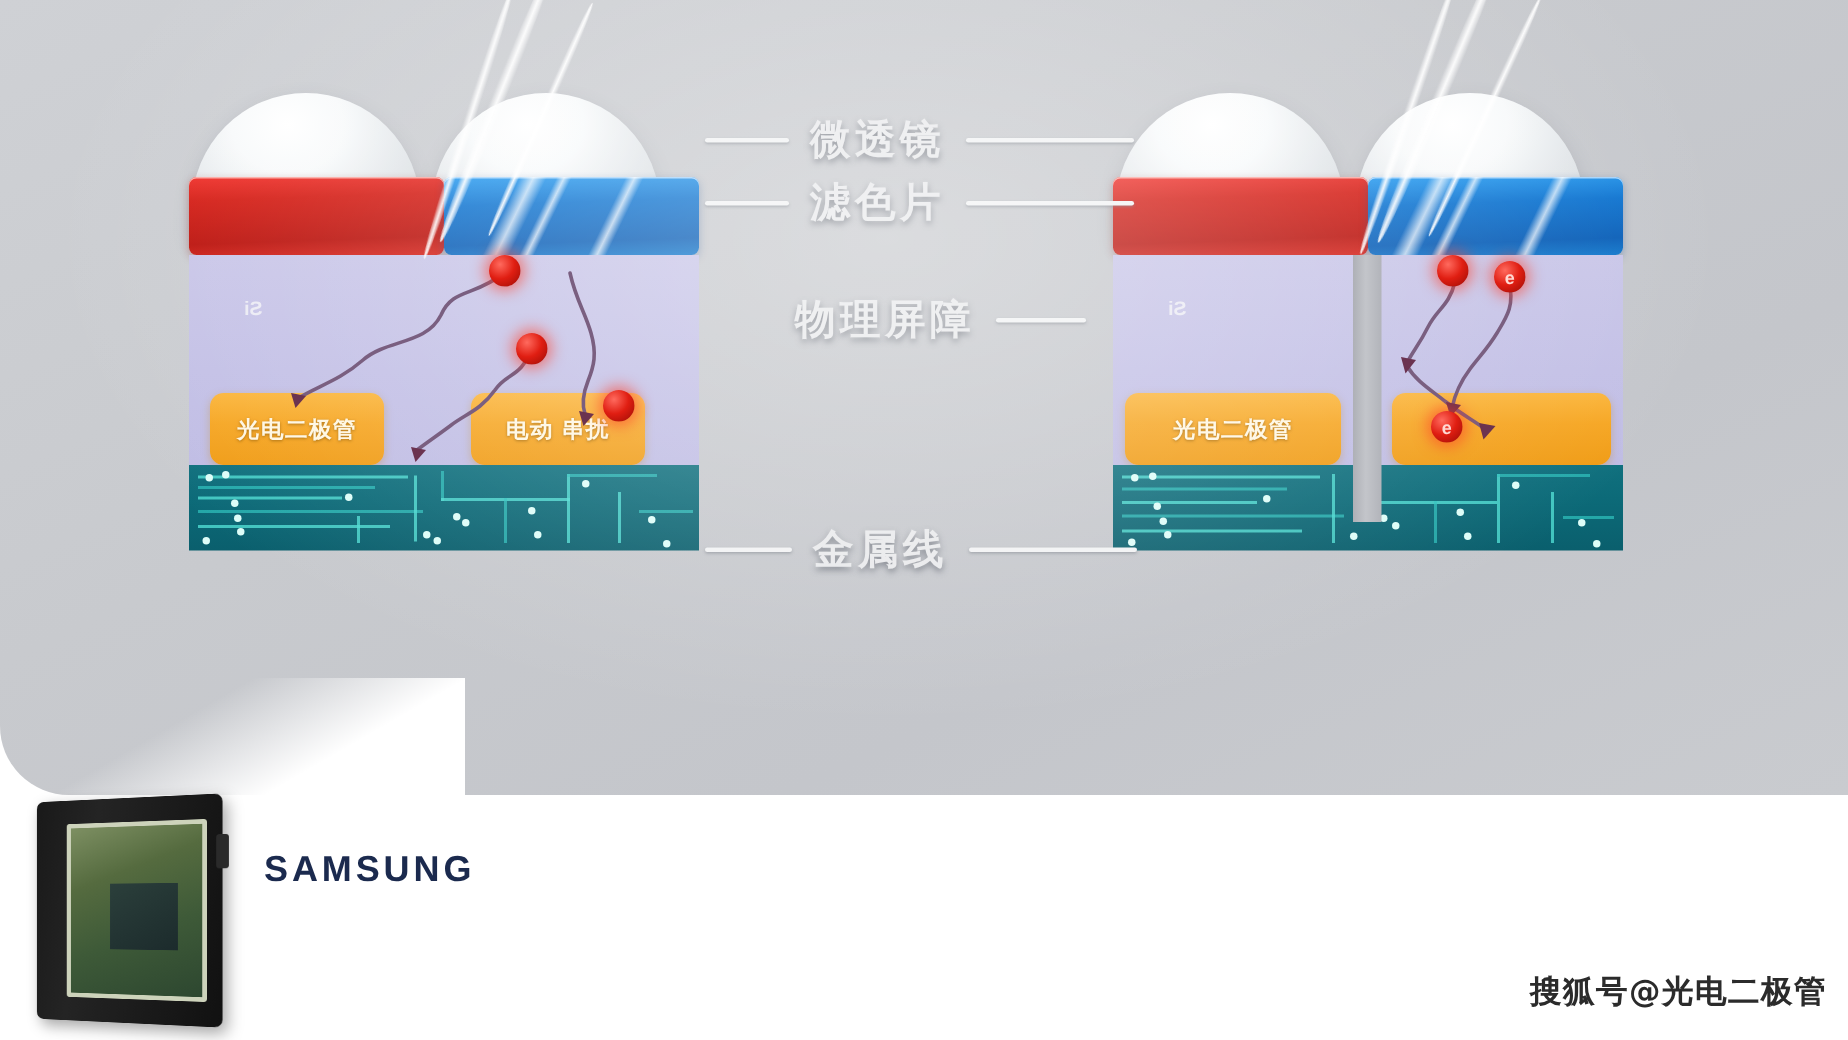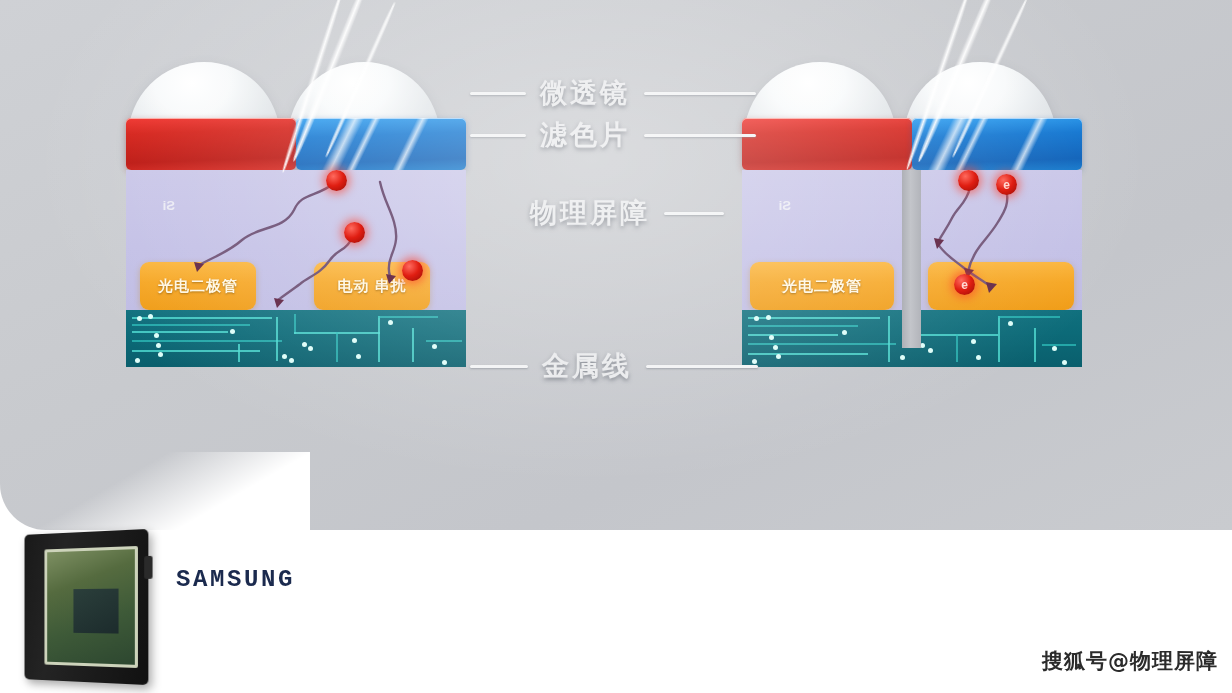--- a/index.html
+++ b/index.html
@@ -147,21 +147,21 @@
   }
   #chip .die-core{
     position:absolute; left:28px; top:38px; width:46px; height:44px;
     background:linear-gradient(150deg,#2b3f3b,#1c2b2c);
   }
   #chip .tab{
     position:absolute; right:-4px; top:26px; width:8px; height:22px;
     background:#2a2a2a; border-radius:2px;
   }
 
-  #logo{ position:absolute; left:176px; top:566px;font-family:Liberation Mono, monospace; }
+  #logo{ position:absolute; left:176px; top:566px; }
   #logo .brand{
     font-size:24px; font-weight:700; letter-spacing:2.6px; color:#1b2a4e;
   }
   #logo .product{
     font-size:45px; font-weight:700; letter-spacing:1px; color:#0b0b0b; margin-top:4px;
   }
 
   #watermark{
     position:absolute; right:14px; bottom:18px;
     font-family:"DejaVu Sans","Liberation Sans",sans-serif;
@@ -361,13 +361,13 @@
       <div class="die-core"></div>
     </div>
     <div class="tab"></div>
   </div>
 </div>
 
 <div id="logo">
   <div class="brand">SAMSUNG</div>
 </div>
 
-<div id="watermark">搜狐号@物理屏障</div>
+<div id="watermark">搜狐号@光电二极管</div>
 
 </body></html>

